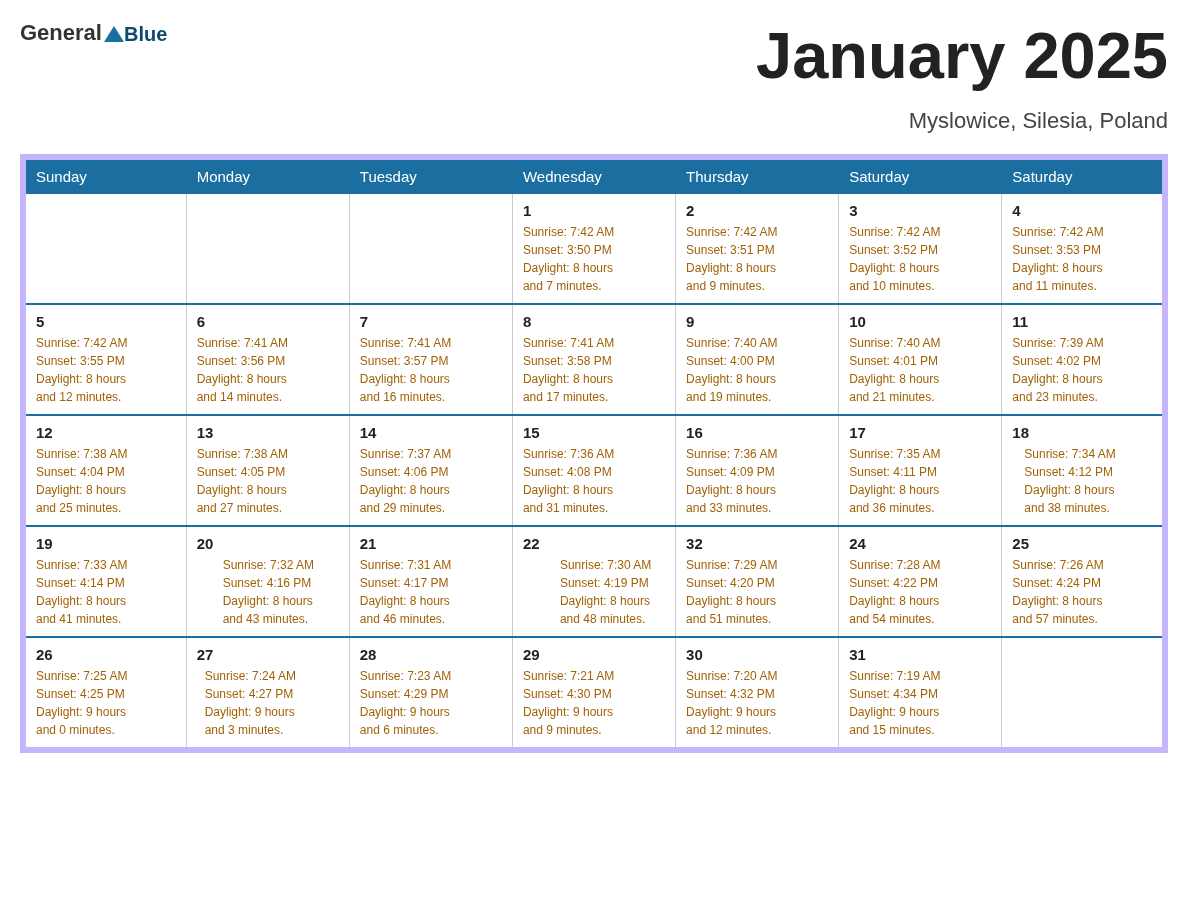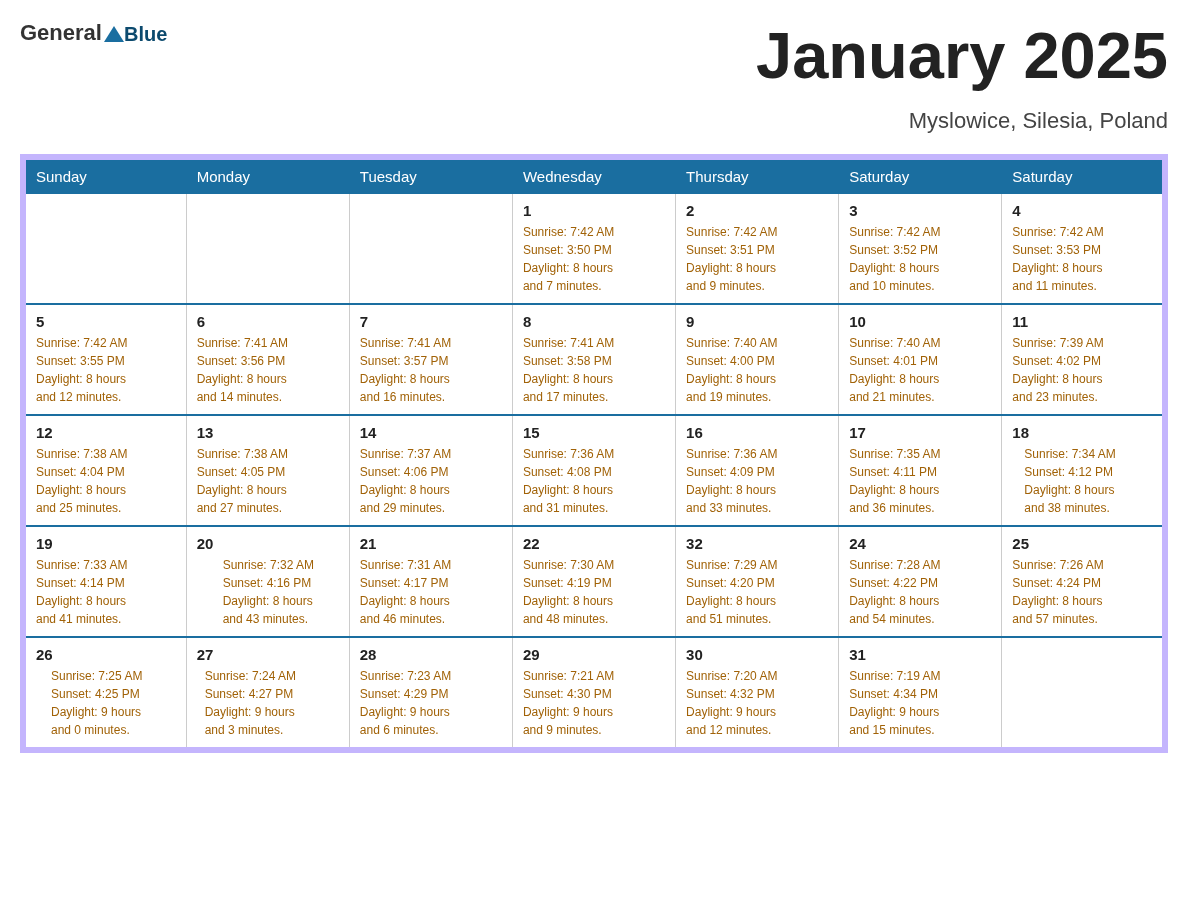--- a/index.html
+++ b/index.html
@@ -287,21 +287,21 @@
         </td>
         <td>
           <span class="day-number">21</span>
           <div class="day-info" style="white-space: pre-line;">Sunrise: 7:31 AM
 Sunset: 4:17 PM
 Daylight: 8 hours
 and 46 minutes.</div>
         </td>
         <td>
           <span class="day-number">22</span>
-          <div class="day-info" style="white-space: pre-line;">Sunrise: 7:30 AM
+          <div class="day-info" style="white-space: pre-line; margin-left: 37px;">Sunrise: 7:30 AM
 Sunset: 4:19 PM
 Daylight: 8 hours
 and 48 minutes.</div>
         </td>
         <td>
           <span class="day-number">32</span>
           <div class="day-info" style="white-space: pre-line;">Sunrise: 7:29 AM
 Sunset: 4:20 PM
 Daylight: 8 hours
 and 51 minutes.</div>
@@ -317,21 +317,21 @@
           <span class="day-number">25</span>
           <div class="day-info" style="white-space: pre-line;">Sunrise: 7:26 AM
 Sunset: 4:24 PM
 Daylight: 8 hours
 and 57 minutes.</div>
         </td>
       </tr>
       <tr>
         <td>
           <span class="day-number">26</span>
-          <div class="day-info" style="white-space: pre-line; margin-left: 15px;">Sunrise: 7:25 AM
+          <div class="day-info" style="white-space: pre-line;">Sunrise: 7:25 AM
 Sunset: 4:25 PM
 Daylight: 9 hours
 and 0 minutes.</div>
         </td>
         <td>
           <span class="day-number">27</span>
           <div class="day-info" style="white-space: pre-line; margin-left: 8px;">Sunrise: 7:24 AM
 Sunset: 4:27 PM
 Daylight: 9 hours
 and 3 minutes.</div>

